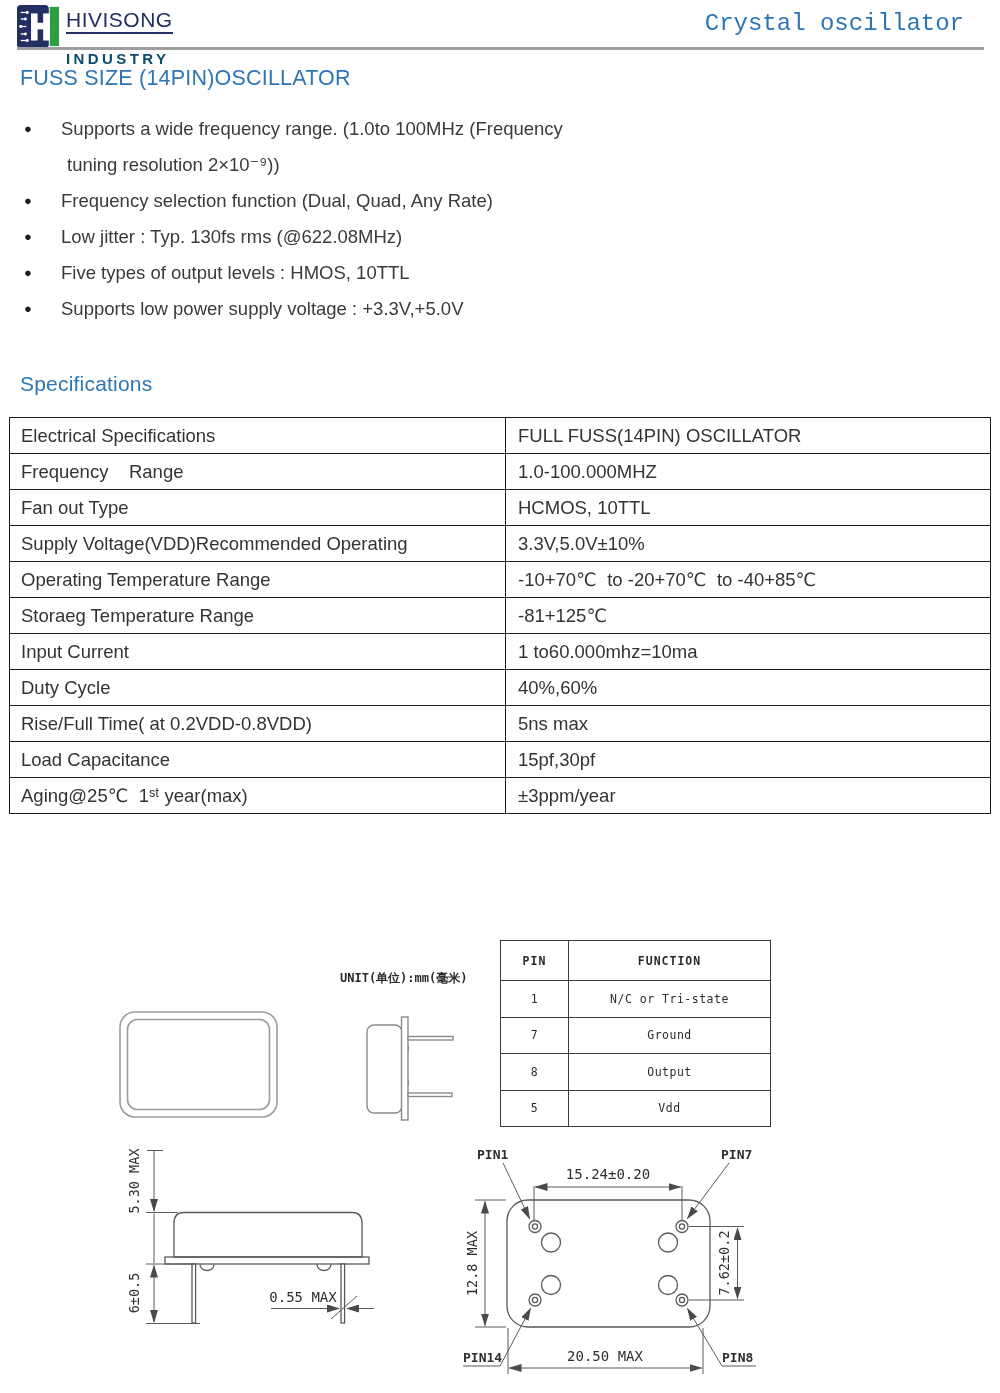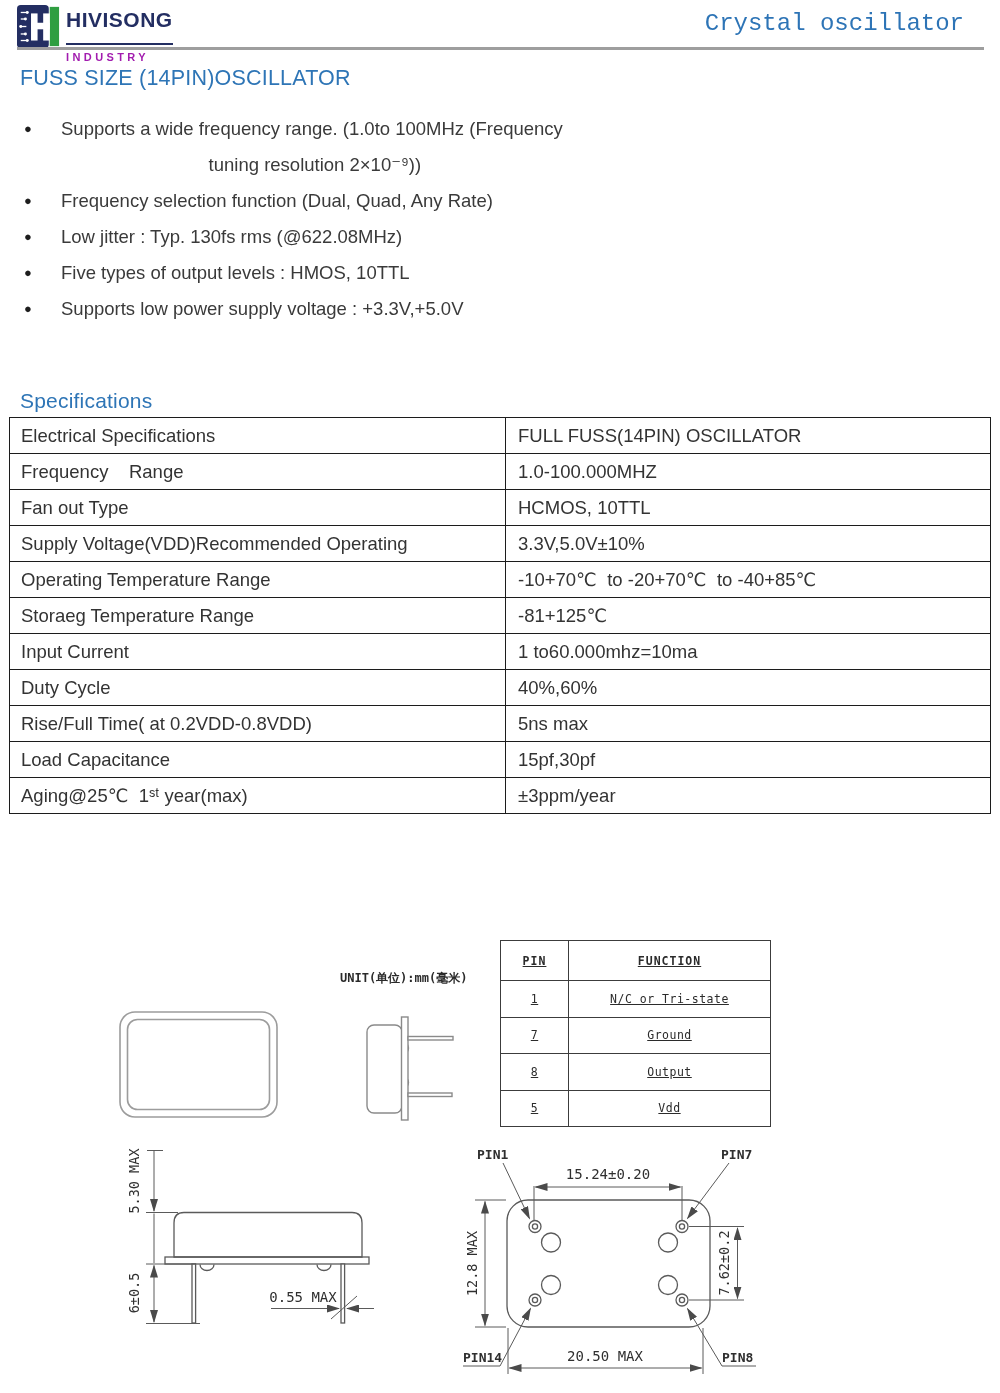--- a/index.html
+++ b/index.html
@@ -2,54 +2,54 @@
 <html><head>
 <meta charset="utf-8">
 <style>
   * { margin:0; padding:0; box-sizing:border-box; }
   body { background:#fff; font-family:"Liberation Sans","DejaVu Sans",sans-serif; }
   .page { position:relative; width:1000px; height:1393px; background:#fff; overflow:hidden; margin:0 auto; }
 
   
   .logo-icon { position:absolute; left:17px; top:5px; width:43px; height:43px; }
   .logo-text { position:absolute; left:66px; top:8px; width:124px; }
-  .brand { font-size:21px; font-weight:bold; color:#232e62; letter-spacing:0.5px;
-           border-bottom:2.5px solid #232e62; padding-bottom:11px; display:inline-block; }
-  .sub { font-size:11px; font-weight:bold; color:#a21caf; letter-spacing:3.4px; margin-top:6px; }
+  .brand { font-size:21px; font-weight:normal; color:#232e62; letter-spacing:0.5px;
+           border-bottom:2.5px solid #232e62; padding-bottom:0; display:inline-block; }
+  .sub { font-size:15px; font-weight:bold; color:#0c4a6e; letter-spacing:3.4px; margin-top:16px; }
   .doc-title { position:absolute; right:36px; top:10px; font-family:"Liberation Mono","DejaVu Sans Mono",monospace;
                font-size:24px; color:#2d74b6; }
   .header-rule { position:absolute; left:17px; top:47px; width:967px; height:3px; background:#9e9e9e; }
 
   
   .sec-title { position:absolute; left:20px; color:#2e75b6; font-weight:normal; font-size:21px; letter-spacing:0.2px; }
   #t-fuss { top:66px; font-size:21.5px; }
-  #t-spec { top:389px;text-align:center; }
+  #t-spec { top:372px;text-align:center; }
   #t-mech { top:868px; }
 
   
   .features { position:absolute; left:24px; top:111px; list-style:none; }
   .features li { display:flex; }
   .blt { width:37px; font-size:13px; line-height:36px; color:#1d1d1d; }
   .ftxt { font-size:18.5px; line-height:36px; color:#3a3a3a; }
-  .ftxt .l2 { padding-left:6px;text-align:center; }
+  .ftxt .l2 { padding-left:6px; }
 
   
   .spec-table { position:absolute; left:9px; top:417px; width:982px; border-collapse:collapse; table-layout:fixed; }
   .spec-table td { border:1.6px solid #1c1c1c; height:36px; font-size:18.5px; color:#333;
                    vertical-align:middle; white-space:pre-wrap; }
   .spec-table td.p { width:496px; padding-left:11px; }
   .spec-table td.v { padding-left:12px; }
 
   
   .mech { position:absolute; left:0; top:930px; width:1000px; height:463px; }
   .mech-svg { position:absolute; left:0; top:0; }
   .unit-note { position:absolute; left:340px; top:40px; font-family:"DejaVu Sans Mono",monospace;
                font-size:12px; font-weight:bold; color:#2a2a2a; }
   .pin-table { position:absolute; left:500px; top:10px; width:271px; border-collapse:collapse;
-               font-family:"DejaVu Sans Mono",monospace; color:#2b2b2b;text-decoration:underline; }
+               font-family:"DejaVu Sans Mono",monospace; color:#2b2b2b; }
   .pin-table th, .pin-table td { border:1.2px solid #3c3c3c; text-align:center; font-size:11.5px; }
   .pin-table th { height:40px; font-weight:bold; letter-spacing:1px; }
   .pin-table td { height:36.5px; letter-spacing:0.5px; }
   .pin-table .c1 { width:68px; }
 
   svg text { font-family:"DejaVu Sans Mono",monospace; fill:#2f2f2f; }
   .dimtxt { font-size:14px; }
   .dimtxt-s { font-size:13.5px; }
   .pinlbl { font-size:13px; font-weight:bold; }
 </style>

